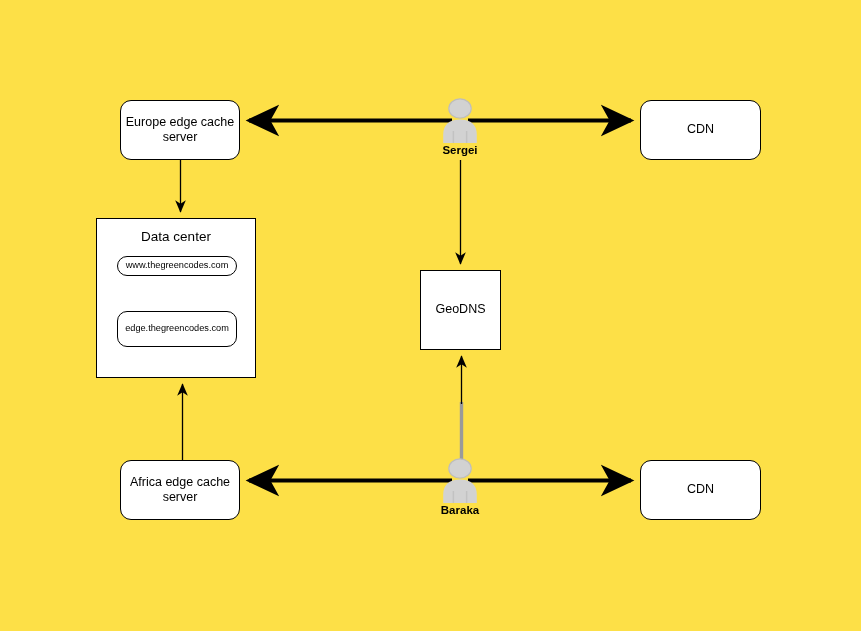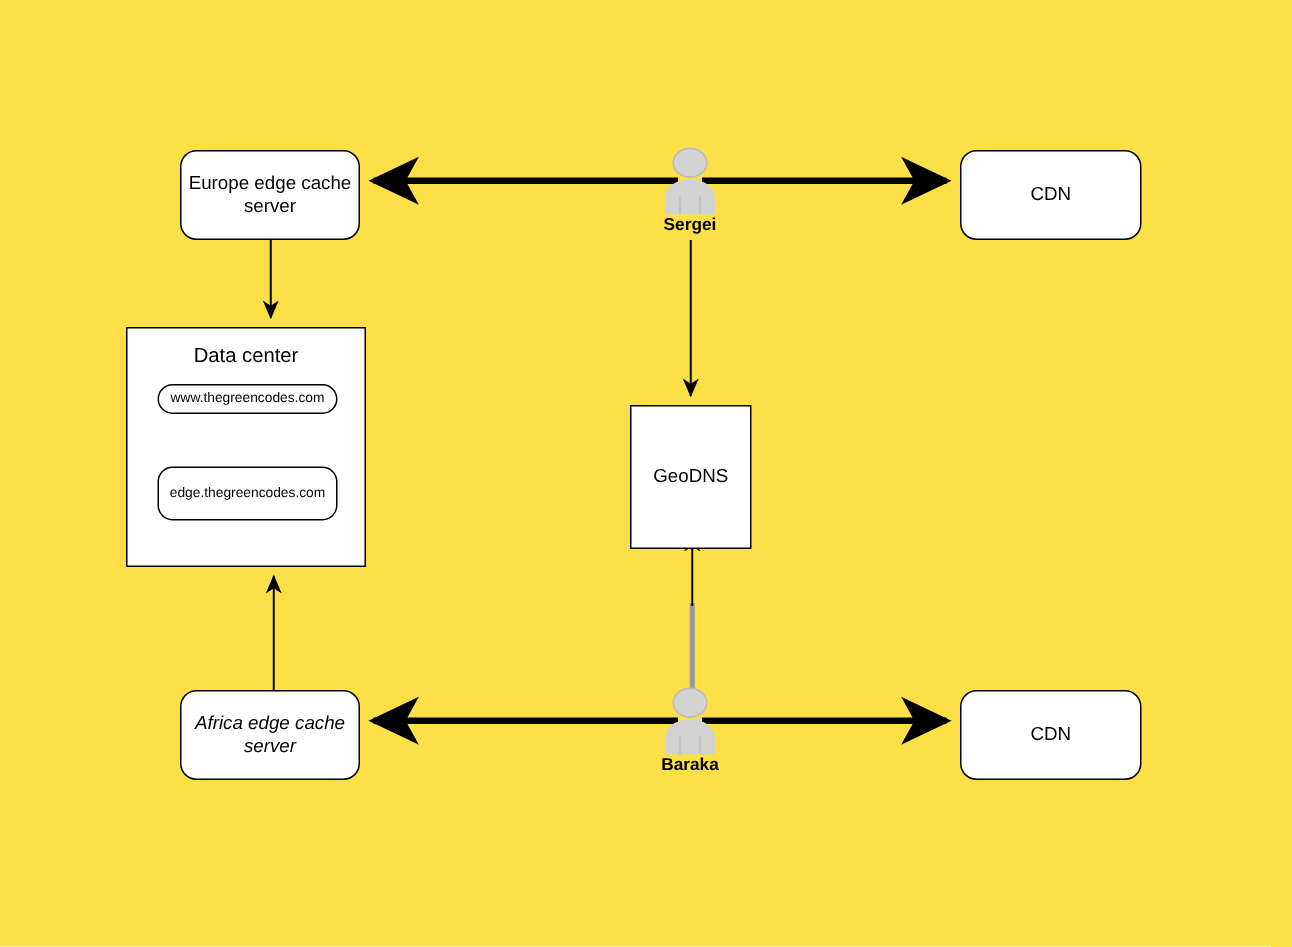--- a/index.html
+++ b/index.html
@@ -53,36 +53,35 @@
     white-space: normal;
   }
   
   #node-europe-edge {
     left: 120px; top: 100px; width: 120px; height: 60px;
     font-size: 12.5px;
   }
   #node-africa-edge {
     left: 120px; top: 460px; width: 120px; height: 60px;
     font-size: 12.5px;
-    font-style: italic;
   }
   #node-cdn-top {
     left: 640px; top: 100px; width: 121px; height: 60px;
     font-size: 12.5px;
   }
   #node-cdn-bottom {
     left: 640px; top: 460px; width: 121px; height: 60px;
     font-size: 12.5px;
   }
   #node-geodns {
-    left: 420px; top: 270px; width: 81px; height: 96px;
+    left: 420px; top: 270px; width: 81px; height: 80px;
     font-size: 12.5px;
   }
   #node-datacenter {
-    left: 84px; top: 218px; width: 160px; height: 160px;
+    left: 96px; top: 218px; width: 160px; height: 160px;
     border-radius: 0;
     display: block;
     padding: 0;
   }
   #node-datacenter .dc-title {
     display: block;
     text-align: center;
     font-size: 13.5px;
     margin-top: 10px;
   }

